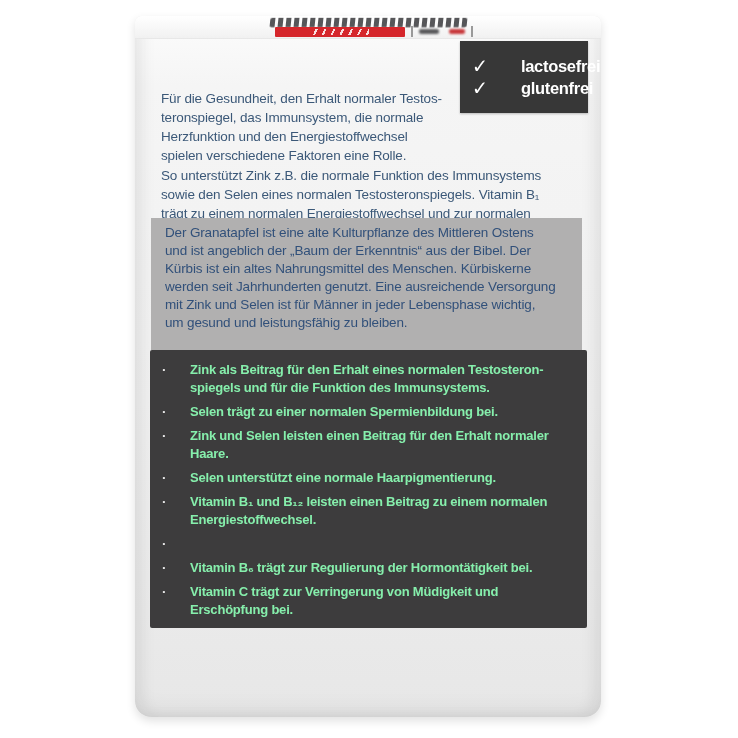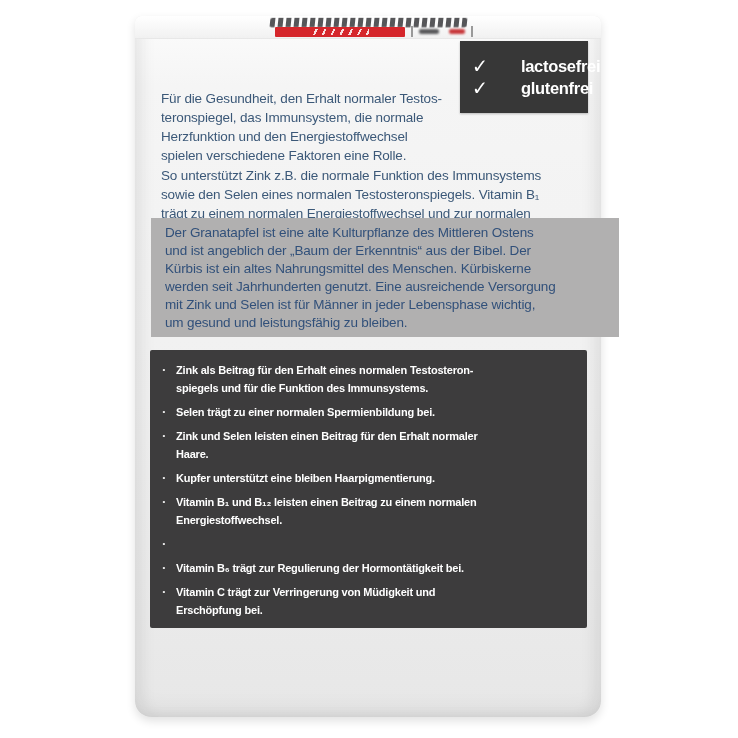--- a/index.html
+++ b/index.html
@@ -68,43 +68,43 @@
   .para{
     position:absolute;left:26px;color:#3b5878;
     font-size:13.5px;line-height:19px;font-weight:400;letter-spacing:-.15px;
     white-space:pre-line;
     margin-top:32px;
   }
   .para-1{top:41px;width:322px;}
   .para-2{top:118px;width:440px;}
   
   .highlight-box{
-    position:absolute;left:16px;top:202px;width:468px;
+    position:absolute;left:16px;top:202px;width:431px;
     background:#b1b0b0;
-    padding:6px 8px 5px 14px;box-sizing:border-box;
+    padding:6px 8px 18px 14px;box-sizing:border-box;
   }
   .highlight-box .text{
     color:#31507a;font-size:13.5px;line-height:18px;font-weight:400;
     letter-spacing:-.15px;white-space:pre-line;
   }
   
   .benefits-box{
     position:absolute;left:15px;top:334px;width:437px;height:278px;
     background:#3d3c3d;border-radius:2px;
     padding:11px 8px 10px 12px;box-sizing:border-box;
   }
   .benefit-item{display:flex;margin-bottom:6px;}
   .benefit-item:last-child{margin-bottom:0;}
   .benefit-dot{
     width:14px;flex:0 0 14px;color:#e8e8e8;font-weight:bold;
     font-size:13.5px;line-height:18px;
   }
   .benefit-text{
-    color:#ffffff;font-weight:bold;font-size:11px;line-height:18px;
-    letter-spacing:-.2px;white-space:pre-line;
+    color:#86efac;font-weight:bold;font-size:13px;line-height:18px;
+    letter-spacing:-.2px;white-space:pre-line;margin-left:14px;
   }
 </style>
 </head>
 <body>
 
 <div class="package">
 
   <div class="top-flap">
     <div class="brand-garble"></div>
     <div class="brand-redbar">
@@ -155,21 +155,21 @@
       <span class="benefit-dot">·</span>
       <span class="benefit-text">Selen trägt zu einer normalen Spermienbildung bei.</span>
     </div>
     <div class="benefit-item">
       <span class="benefit-dot">·</span>
       <span class="benefit-text">Zink und Selen leisten einen Beitrag für den Erhalt normaler
 Haare.</span>
     </div>
     <div class="benefit-item">
       <span class="benefit-dot">·</span>
-      <span class="benefit-text">Kupfer unterstützt eine bleiben Haarpigmentierung.</span>
+      <span class="benefit-text">Selen unterstützt eine normale Haarpigmentierung.</span>
     </div>
     <div class="benefit-item">
       <span class="benefit-dot">·</span>
       <span class="benefit-text">Vitamin B₁ und B₁₂ leisten einen Beitrag zu einem normalen
 Energiestoffwechsel.</span>
     </div>
     <div class="benefit-item">
       <span class="benefit-dot">·</span>
     </div>
     <div class="benefit-item">

